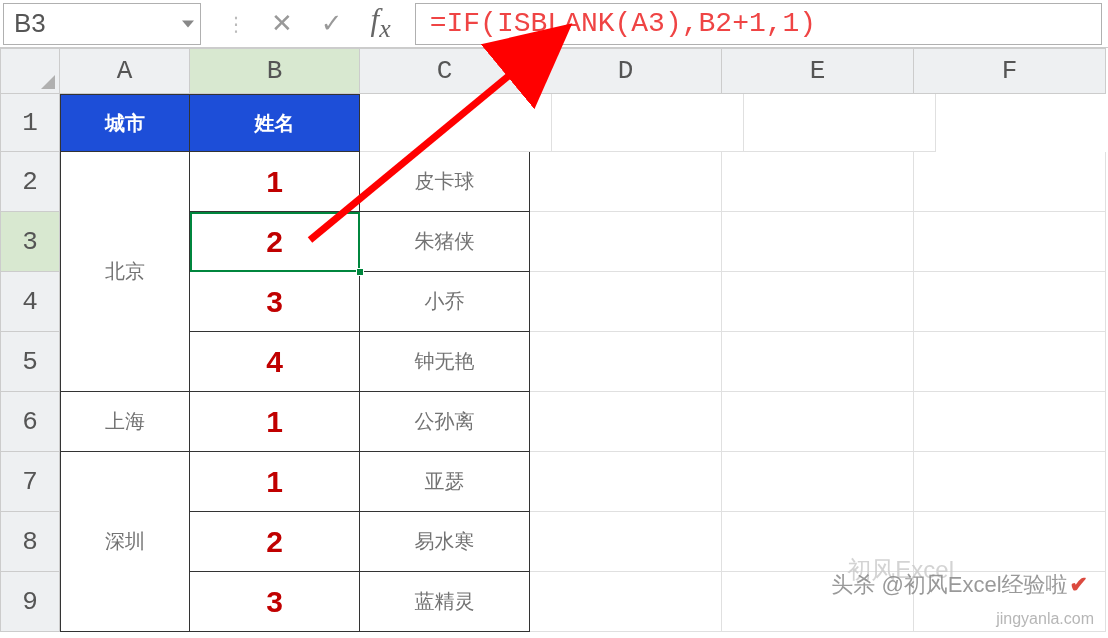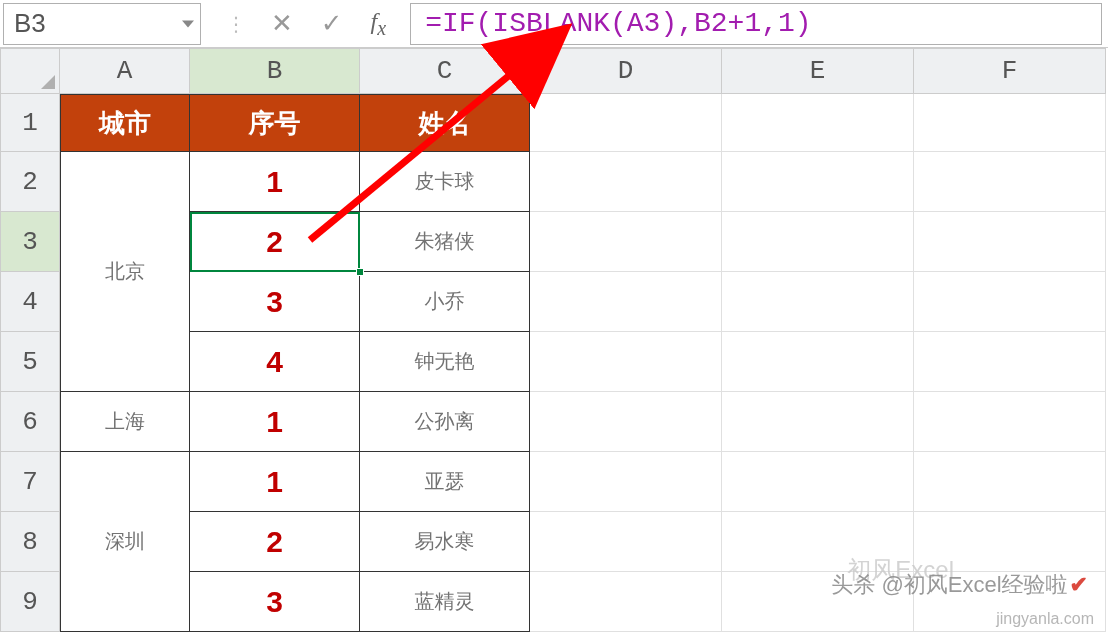--- a/index.html
+++ b/index.html
@@ -48,32 +48,32 @@
     letter-spacing: 2px;
   }
   .fb-btns {
     display: flex;
     align-items: center;
     gap: 28px;
     padding: 0 14px;
   }
   .fb-btns .xbtn { color: #999; font-size: 26px; }
   .fb-btns .vbtn { color: #999; font-size: 26px; }
-  .fb-btns .fxbtn { color: #666; font-size: 24px; font-style: italic; font-family: serif; }
+  .fb-btns .fxbtn { color: #666; font-size: 31px; font-style: italic; font-family: serif; }
   .formula-input {
     flex: 1;
     height: 42px;
     border: 1px solid #b0b0b0;
     margin: 3px 6px 3px 10px;
     display: flex;
     align-items: center;
     padding: 0 14px;
     font-size: 28px;
     font-family: "Courier New", monospace;
-    color: #a21caf;
+    color: #ef4444;
   }
 
   .grid-wrap {
     position: relative;
     display: flex;
   }
   .corner {
     width: 60px;
     height: 46px;
     border: 1px solid #ccc;
@@ -134,24 +134,24 @@
     align-items: center;
     justify-content: center;
     font-size: 28px;
   }
   .tb-r { border-right: 1.5px solid #333 !important; }
   .tb-b { border-bottom: 1.5px solid #333 !important; }
   .tb-l { border-left: 1.5px solid #333 !important; }
   .tb-t { border-top: 1.5px solid #333 !important; }
 
   .hdr-cell {
-    background: #c2410c;
+    background: #1d4ed8;
     color: #fff;
     font-weight: bold;
-    font-size: 26px;
+    font-size: 20px;
     font-family: Liberation Mono, monospace;
   }
   .red1 { color: #c00000; font-weight: bold; font-size: 30px; }
   .blk { color: #737373; font-size: 20px; }
   .merge { display: flex; align-items: center; justify-content: center; }
 
   .active-cell {
     position: absolute;
     border: 2.5px solid #00863d;
     pointer-events: none;
@@ -235,21 +235,20 @@
     <div class="row-h rh-d">6</div>
     <div class="row-h rh-d">7</div>
     <div class="row-h rh-d">8</div>
     <div class="row-h rh-d">9</div>
   </div>
 
   <div class="cells">
 
     <div class="data-row">
       <div class="cell col-A hdr-cell tb-t tb-l tb-r tb-b rh-1" style="height:58px;">城市</div>
-      <div class="cell col-B hdr-cell tb-t tb-r tb-b" style="height:58px;">序号</div>
       <div class="cell col-C hdr-cell tb-t tb-r tb-b" style="height:58px;">姓名</div>
       <div class="cell col-D" style="height:58px;"></div>
       <div class="cell col-E" style="height:58px;"></div>
       <div class="cell col-F" style="height:58px;"></div>
     </div>
 
     <div class="data-row">
       <div class="cell col-A blk merge tb-l tb-r tb-b" style="height:240px;flex-direction:column;">北京</div>
       <div style="display:flex;flex-direction:column;">
         <div class="data-row">

